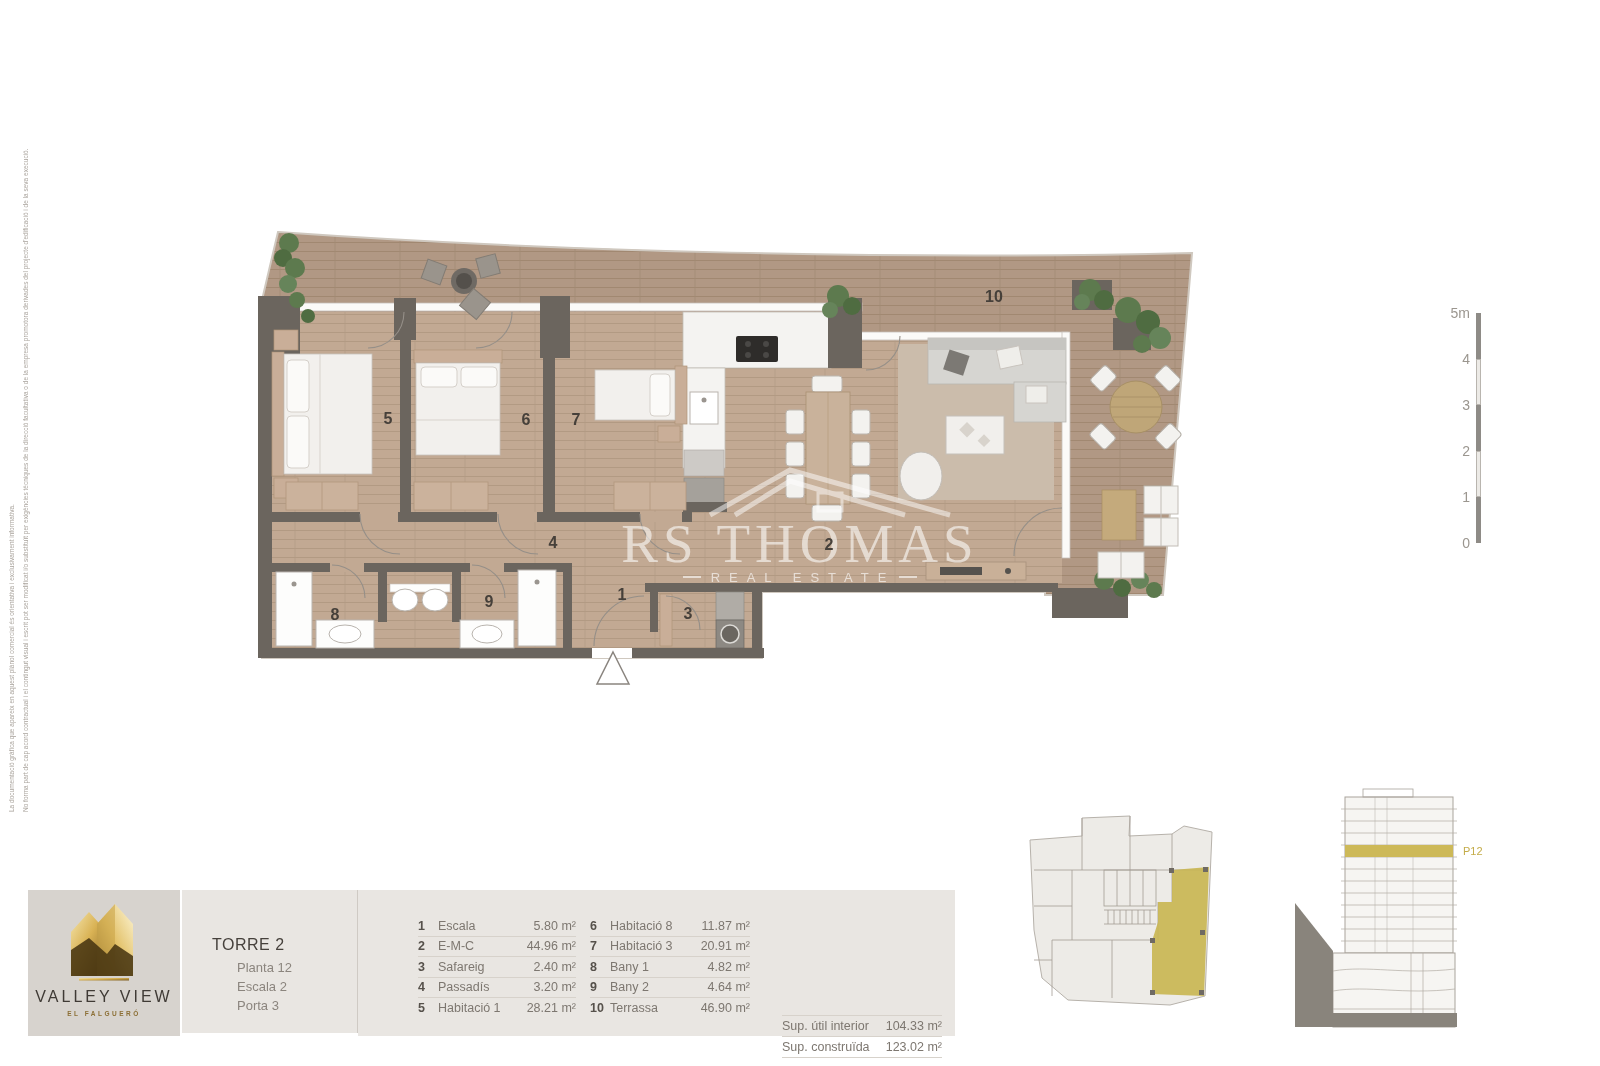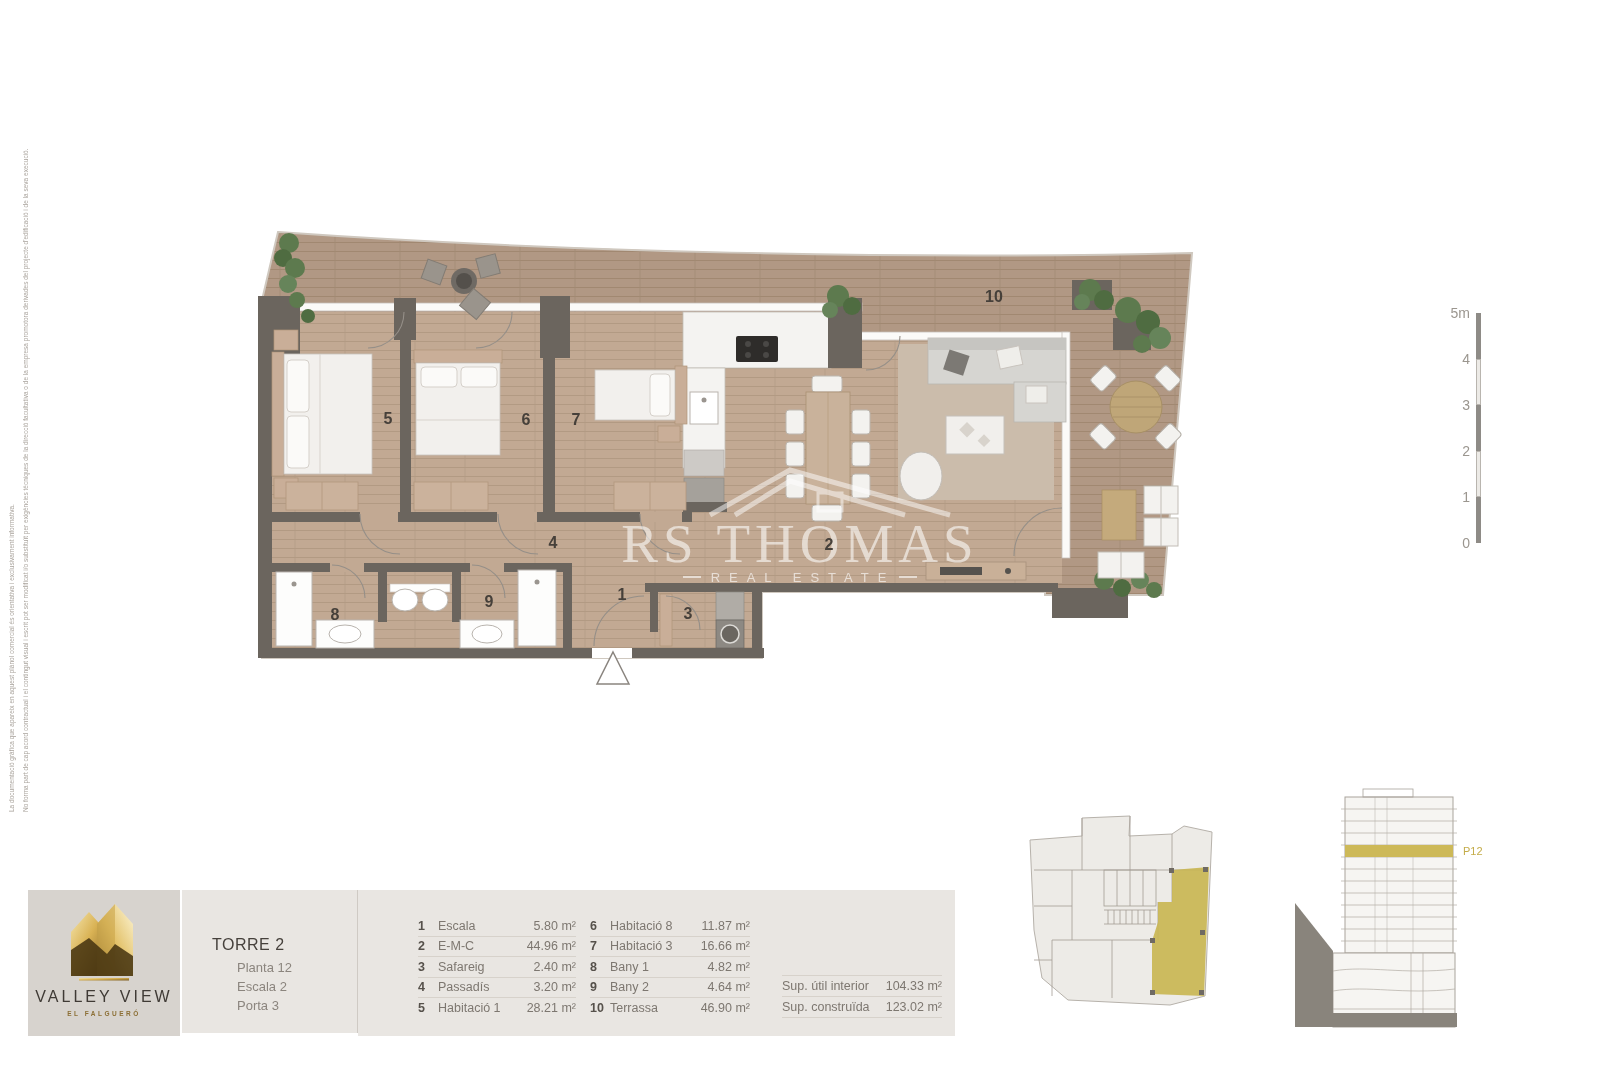--- a/index.html
+++ b/index.html
@@ -37,21 +37,21 @@
   .lcol.c1{left:60px;width:158px;} .lcol.c2{left:232px;width:160px;}
   .lsum{position:absolute;left:424px;top:85px;width:160px;}
   .legend-row{display:flex;align-items:center;height:19.5px;font-size:12.5px;color:#7d7770;
               border-bottom:1px solid #d7d2cb;}
   .legend-row.last{border-bottom:none;}
   .legend-row .num{width:20px;font-weight:bold;color:#56514b;}
   .legend-row .nm{flex:1;}
   .legend-row .ar{text-align:right;white-space:nowrap;}
   .sum-row{display:flex;align-items:center;height:20px;font-size:12.5px;color:#7d7770;
            border-bottom:1px solid #d7d2cb;}
-  .sum-row.first{border-top:1px solid #d7d2cb;}
+  .sum-row.first{border-top:1px solid #d7d2cb;margin-top:40px;}
   .sum-row .nm{flex:1;}
   .keyplan{position:absolute;left:1012px;top:810px;}
   .elevation{position:absolute;left:1283px;top:745px;}
 </style>
 </head>
 <body>
 
 <div class="page">
 
   <div class="disc disc1">La documentació gràfica que apareix en aquest plànol comercial és orientativa i exclusivament informativa.</div>
@@ -473,21 +473,21 @@
     </div>
     <div class="lcol c2">
       <div class="legend-row">
         <span class="num">6</span>
         <span class="nm">Habitació 8</span>
         <span class="ar">11.87 m²</span>
       </div>
       <div class="legend-row">
         <span class="num">7</span>
         <span class="nm">Habitació 3</span>
-        <span class="ar">16.66 m²</span>
+        <span class="ar">20.91 m²</span>
       </div>
       <div class="legend-row">
         <span class="num">8</span>
         <span class="nm">Bany 1</span>
         <span class="ar">4.82 m²</span>
       </div>
       <div class="legend-row">
         <span class="num">9</span>
         <span class="nm">Bany 2</span>
         <span class="ar">4.64 m²</span>

